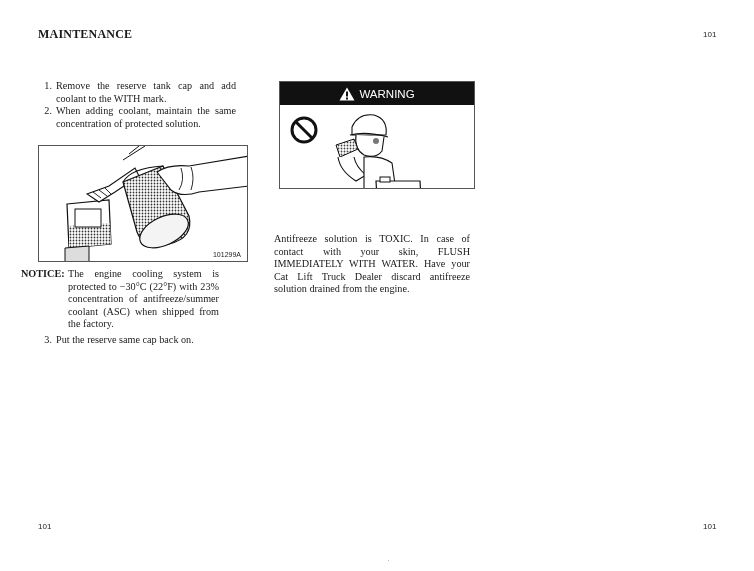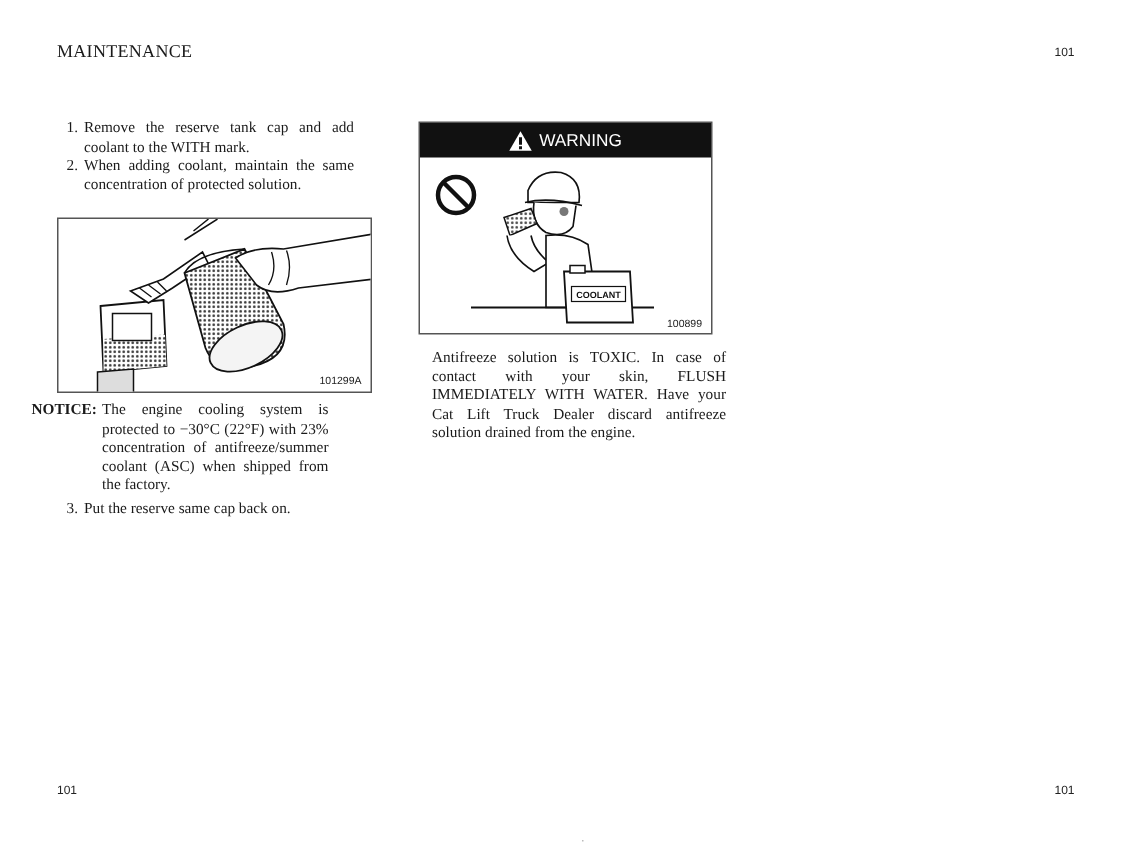--- a/index.html
+++ b/index.html
@@ -1,21 +1,21 @@
 <!DOCTYPE html>
 <html><head>
   <meta charset="utf-8">
   <style>
     * { margin: 0; padding: 0; box-sizing: border-box; }
     html, body { width: 754px; height: 571px; background: #ffffff; overflow: hidden; }
     body { position: relative; font-family: "Liberation Serif", "DejaVu Serif", serif; color: #1a1a1a; }
 
     .section-title {
       position: absolute; left: 38px; top: 27px;
-      font-weight: normal; font-size: 12px; letter-spacing: 0.2px;
+      font-weight: bold; font-size: 12px; letter-spacing: 0.2px;
     }
     .page-num {
       position: absolute; font-family: Liberation Sans, sans-serif;
       font-size: 8px; color: #222;
     }
     .pn-top { left: 703px; top: 30px; }
     .pn-bl { left: 38px; top: 522px; }
     .pn-br { left: 703px; top: 522px; }
 
     .col-left { position: absolute; left: 38px; top: 80px; width: 198px; }
@@ -39,33 +39,33 @@
       position: absolute; left: 21px; top: 268px; width: 198px;
       font-size: 10.2px; line-height: 12.5px;
     }
     .notice-row { display: flex; }
     .notice-label { font-weight: bold; flex: 0 0 47px; }
     .notice-text { flex: 1; text-align: justify; }
 
     .step3 { position: absolute; left: 38px; top: 334px; width: 198px; }
 
     .warning-box {
-      position: absolute; left: 279px; top: 81px; width: 196px; height: 142px;
+      position: absolute; left: 279px; top: 81px; width: 196px; height: 108px;
       border: 1px solid #555; background: #fff; overflow: hidden;
     }
     .warning-header {
       height: 23px; background: #111; color: #fff;
       display: flex; align-items: center; justify-content: center;
       font-family: "Liberation Sans", "DejaVu Sans", sans-serif; font-size: 11.5px;
     }
     .warning-header svg { margin-right: 4px; }
     .warning-body { position: relative; height: 118px; }
 
     .warning-text {
-      position: absolute; left: 288px; top: 233px; width: 196px;
+      position: absolute; left: 274px; top: 233px; width: 196px;
       font-size: 10.2px; line-height: 12.5px; text-align: justify;
     }
     .dot { position: absolute; left: 388px; top: 560px; width: 1px; height: 1px; background: #bbb; }
   </style>
 </head>
 <body>
 
 <div class="section-title">MAINTENANCE</div>
 <div class="page-num pn-top">101</div>
 

